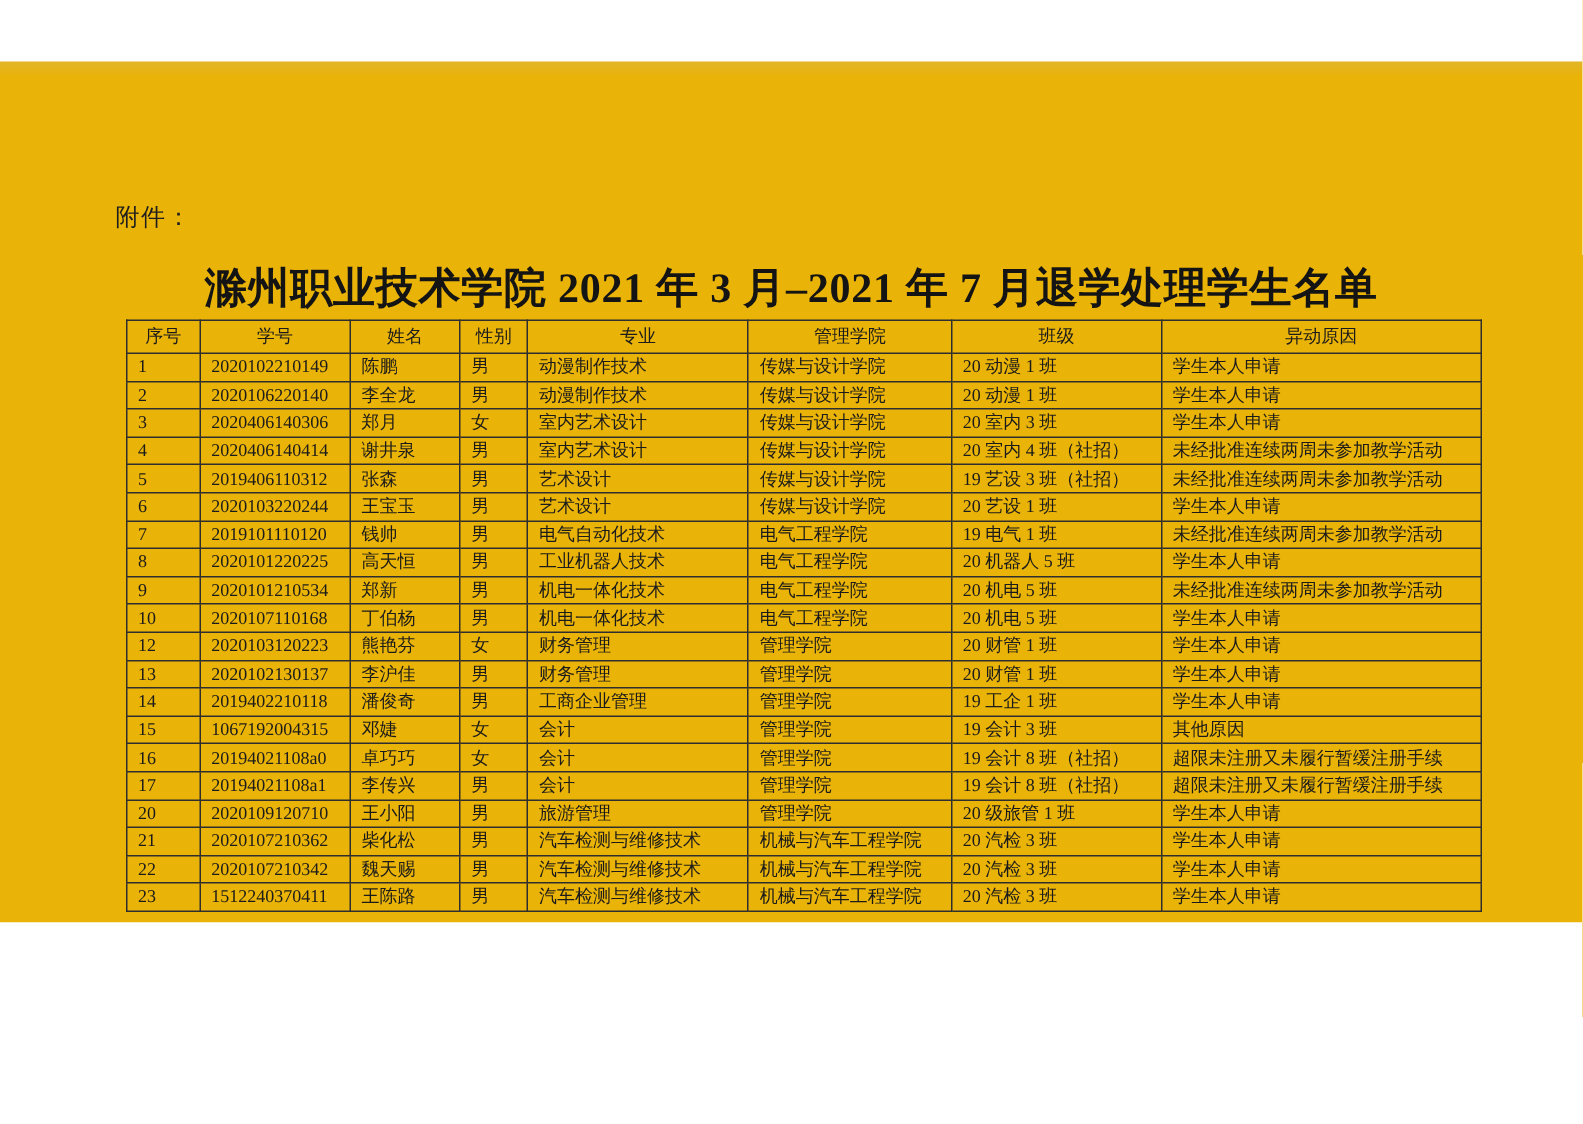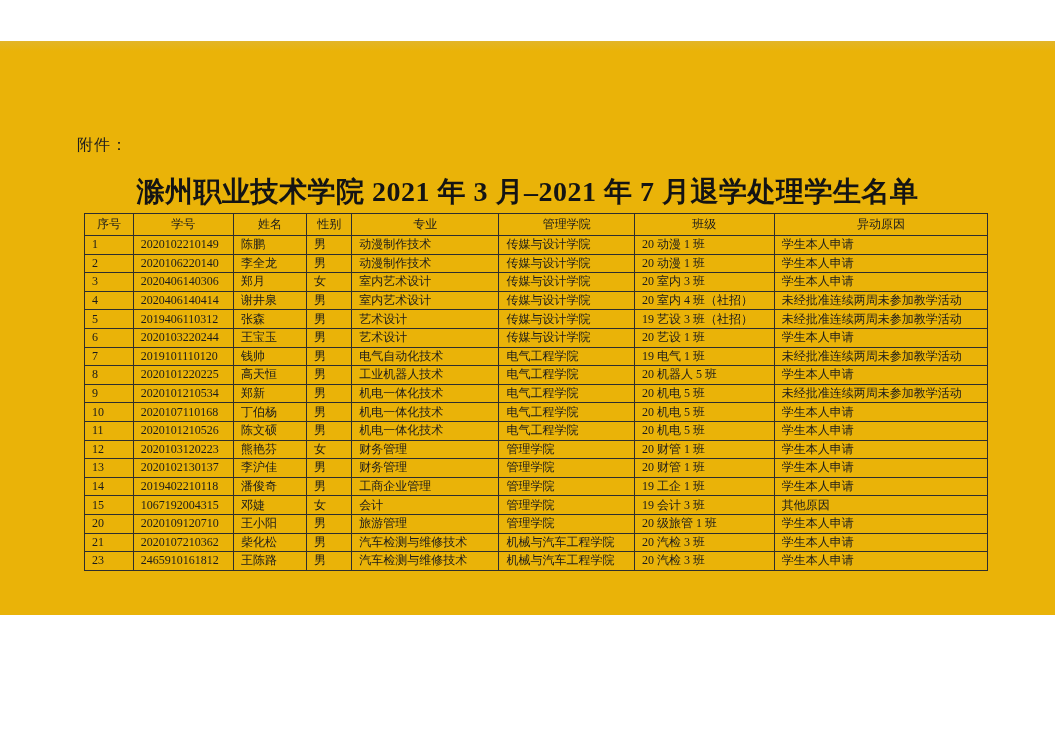--- a/index.html
+++ b/index.html
@@ -212,30 +212,20 @@
           <td>10</td>
           <td>2020107110168</td>
           <td>丁伯杨</td>
           <td>男</td>
           <td>机电一体化技术</td>
           <td>电气工程学院</td>
           <td>20 机电 5 班</td>
           <td>学生本人申请</td>
         </tr>
         <tr>
-          <td>11</td>
-          <td>2020101210526</td>
-          <td>陈文硕</td>
-          <td>男</td>
-          <td>机电一体化技术</td>
-          <td>电气工程学院</td>
-          <td>20 机电 5 班</td>
-          <td>学生本人申请</td>
-        </tr>
-        <tr>
           <td>12</td>
           <td>2020103120223</td>
           <td>熊艳芬</td>
           <td>女</td>
           <td>财务管理</td>
           <td>管理学院</td>
           <td>20 财管 1 班</td>
           <td>学生本人申请</td>
         </tr>
         <tr>
@@ -262,47 +252,77 @@
           <td>15</td>
           <td>1067192004315</td>
           <td>邓婕</td>
           <td>女</td>
           <td>会计</td>
           <td>管理学院</td>
           <td>19 会计 3 班</td>
           <td>其他原因</td>
         </tr>
         <tr>
+          <td>16</td>
+          <td>20194021108a0</td>
+          <td>卓巧巧</td>
+          <td>女</td>
+          <td>会计</td>
+          <td>管理学院</td>
+          <td>19 会计 8 班（社招）</td>
+          <td>超限未注册又未履行暂缓注册手续</td>
+        </tr>
+        <tr>
+          <td>17</td>
+          <td>20194021108a1</td>
+          <td>李传兴</td>
+          <td>男</td>
+          <td>会计</td>
+          <td>管理学院</td>
+          <td>19 会计 8 班（社招）</td>
+          <td>超限未注册又未履行暂缓注册手续</td>
+        </tr>
+        <tr>
           <td>20</td>
           <td>2020109120710</td>
           <td>王小阳</td>
           <td>男</td>
           <td>旅游管理</td>
           <td>管理学院</td>
           <td>20 级旅管 1 班</td>
           <td>学生本人申请</td>
         </tr>
         <tr>
           <td>21</td>
           <td>2020107210362</td>
           <td>柴化松</td>
           <td>男</td>
           <td>汽车检测与维修技术</td>
           <td>机械与汽车工程学院</td>
           <td>20 汽检 3 班</td>
           <td>学生本人申请</td>
         </tr>
         <tr>
-          <td>23</td>
-          <td>2465910161812</td>
-          <td>王陈路</td>
+          <td>22</td>
+          <td>2020107210342</td>
+          <td>魏天赐</td>
           <td>男</td>
           <td>汽车检测与维修技术</td>
           <td>机械与汽车工程学院</td>
           <td>20 汽检 3 班</td>
           <td>学生本人申请</td>
         </tr>
+        <tr>
+          <td>23</td>
+          <td>1512240370411</td>
+          <td>王陈路</td>
+          <td>男</td>
+          <td>汽车检测与维修技术</td>
+          <td>机械与汽车工程学院</td>
+          <td>20 汽检 3 班</td>
+          <td>学生本人申请</td>
+        </tr>
       </tbody>
   </table>
 
   <div class="pageno">- 3 -</div>
 
 </div>
 
 </body></html>

